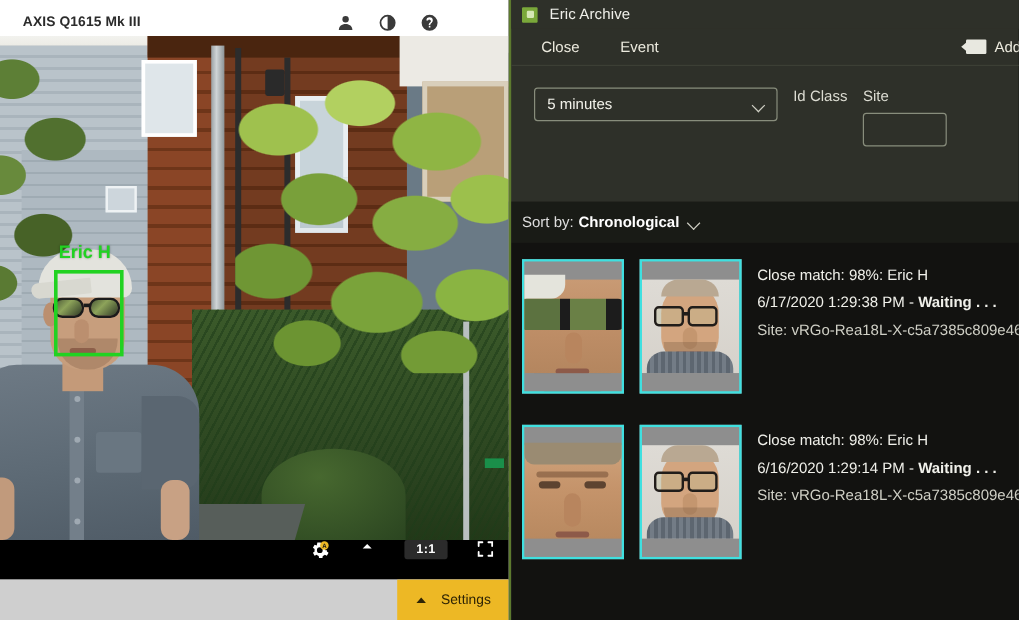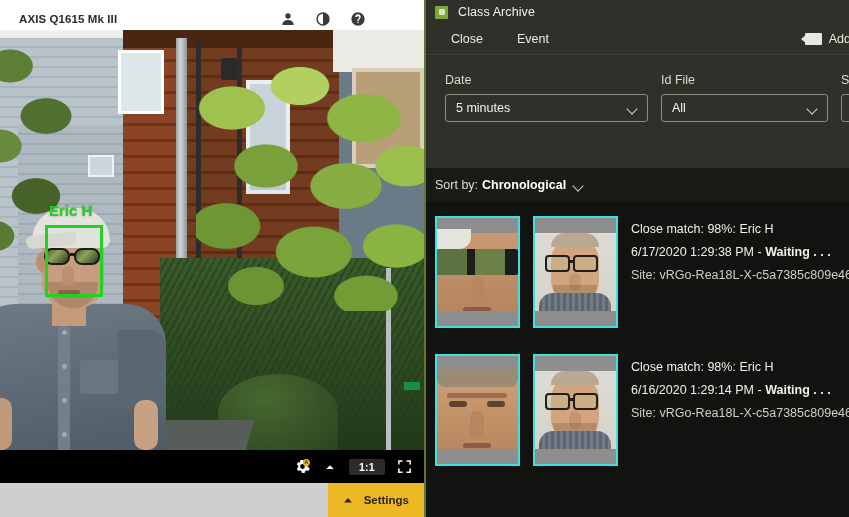--- a/index.html
+++ b/index.html
@@ -286,43 +286,43 @@
     font-weight:bold;
     font-family:"Liberation Sans", sans-serif;
     text-shadow: 0 0 2px rgba(0,0,0,.4);
     white-space:nowrap;
   }
   
   #video-controls {
     position:absolute; left:0; top:450px;
     width:424px; height:33px;
     background:#000000;
-    display:flex; align-items:center; justify-content:flex-end;
-    gap:12px; padding-right:12px; box-sizing:border-box;
+    display:flex; align-items:flex-start; justify-content:flex-end;
+    gap:24px; padding-right:12px; box-sizing:border-box;
   }
   .ctl { display:flex; align-items:center; justify-content:center; }
   #ratio-btn {
     background:#2b2b2b; color:#ffffff;
     font-size:10.5px; font-weight:bold;
     padding:2px 10px; border-radius:2px;
     letter-spacing:.3px;
   }
   
   #axis-bottom {
     position:absolute; left:0; top:483px;
     width:424px; height:34px;
     background:#cfcfcf;
     display:flex; align-items:stretch; justify-content:flex-end;
   }
   #settings-btn {
     background:#edb825;
     display:flex; align-items:center; gap:9px;
     padding:0 15px 0 13px;
     color:#2e2405;
-    font-size:11.5px; font-weight:bold;
+    font-size:11.5px; font-weight:normal;
     cursor:pointer;
   }
 
   
   #ea-window {
     position:absolute;
     left:424px; top:0;
     width:425px; height:517px;
     background:#2e3029;
     overflow:hidden;
@@ -639,49 +639,44 @@
       </div>
     </div>
   </div>
 
   <div id="ea-window">
 
     <div id="ea-titlebar">
       <span id="ea-app-icon">
           <i></i>
         </span>
-      <span id="ea-title">Class Archive</span>
+      <span id="ea-title">Eric Archive</span>
     </div>
 
     <div id="ea-menubar">
       <span class="ea-menu">Close</span>
       <span class="ea-menu">Event</span>
       <span id="ea-addcam">
         <span id="cam-icon">
           <span class="lens2"></span>
             <span class="body"></span>
         </span>
         <span>Add</span>
       </span>
     </div>
 
     <div id="ea-filters">
       <div>
-        <span class="field-label">Date</span>
         <div class="select-box" id="f-date">
           <span class="select-value">5 minutes</span>
           <span class="chev"></span>
         </div>
       </div>
       <div>
-        <span class="field-label">Id File</span>
-        <div class="select-box" id="f-idclass">
-          <span class="select-value">All</span>
-          <span class="chev"></span>
-        </div>
+        <span class="field-label">Id Class</span>
       </div>
       <div>
         <span class="field-label">Site</span>
         <div class="select-box" id="f-site">
           
         </div>
       </div>
     </div>
 
     <div id="ea-sortrow">

